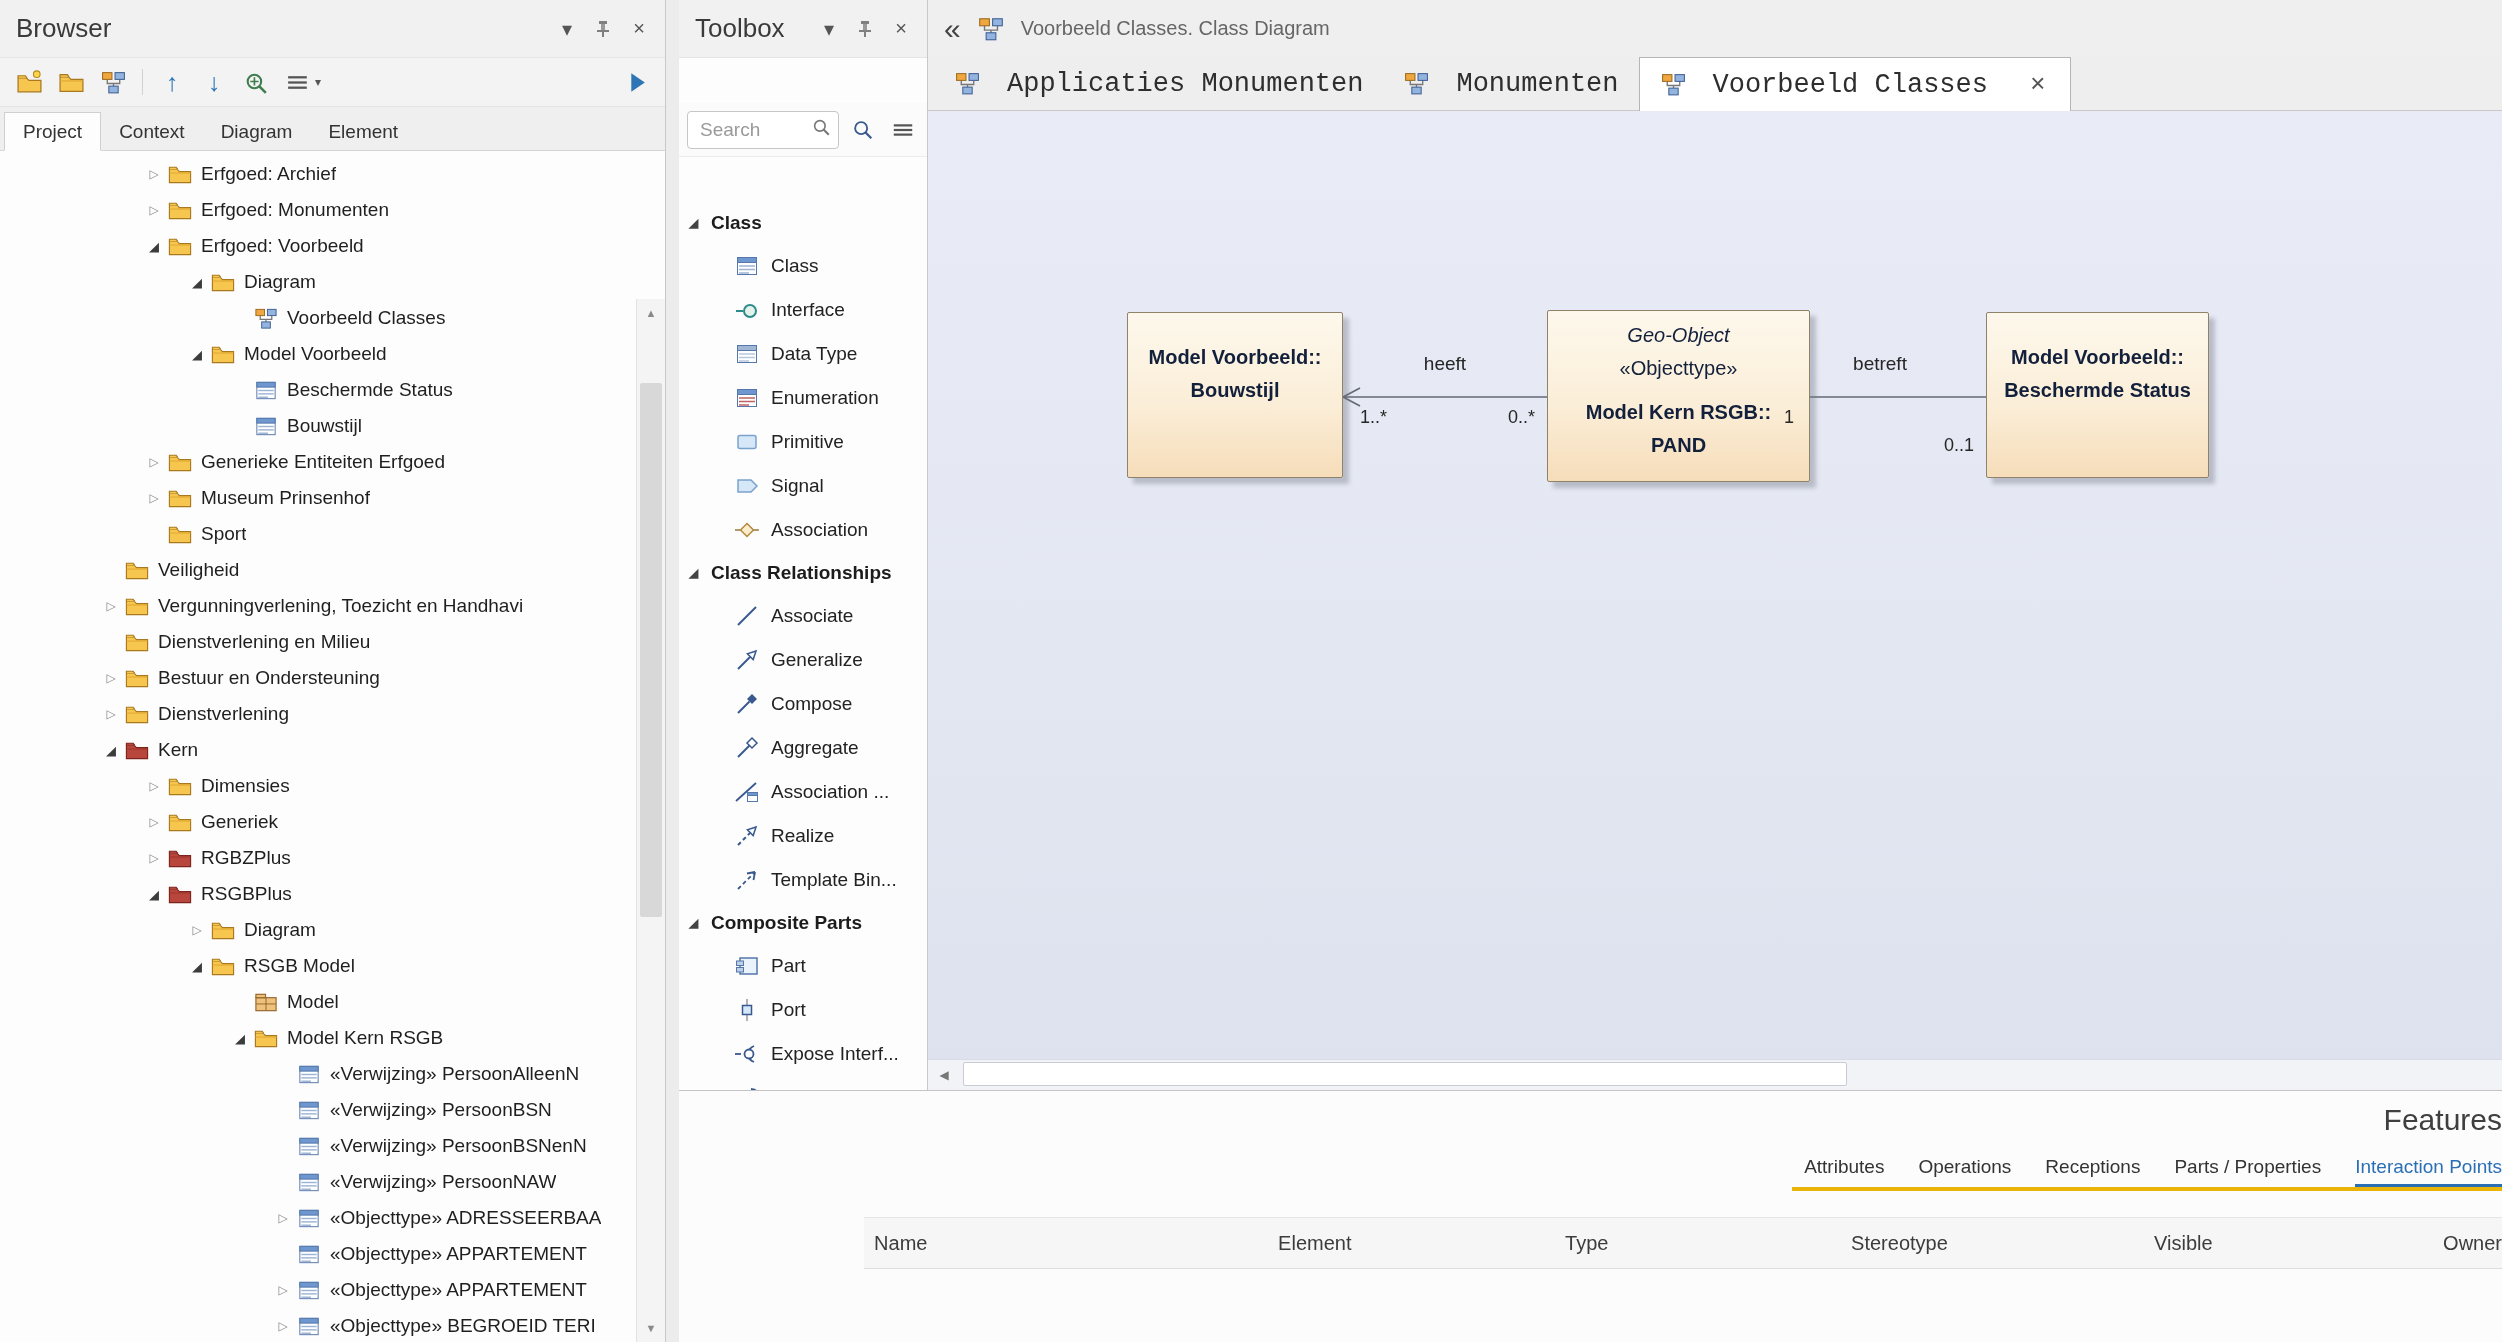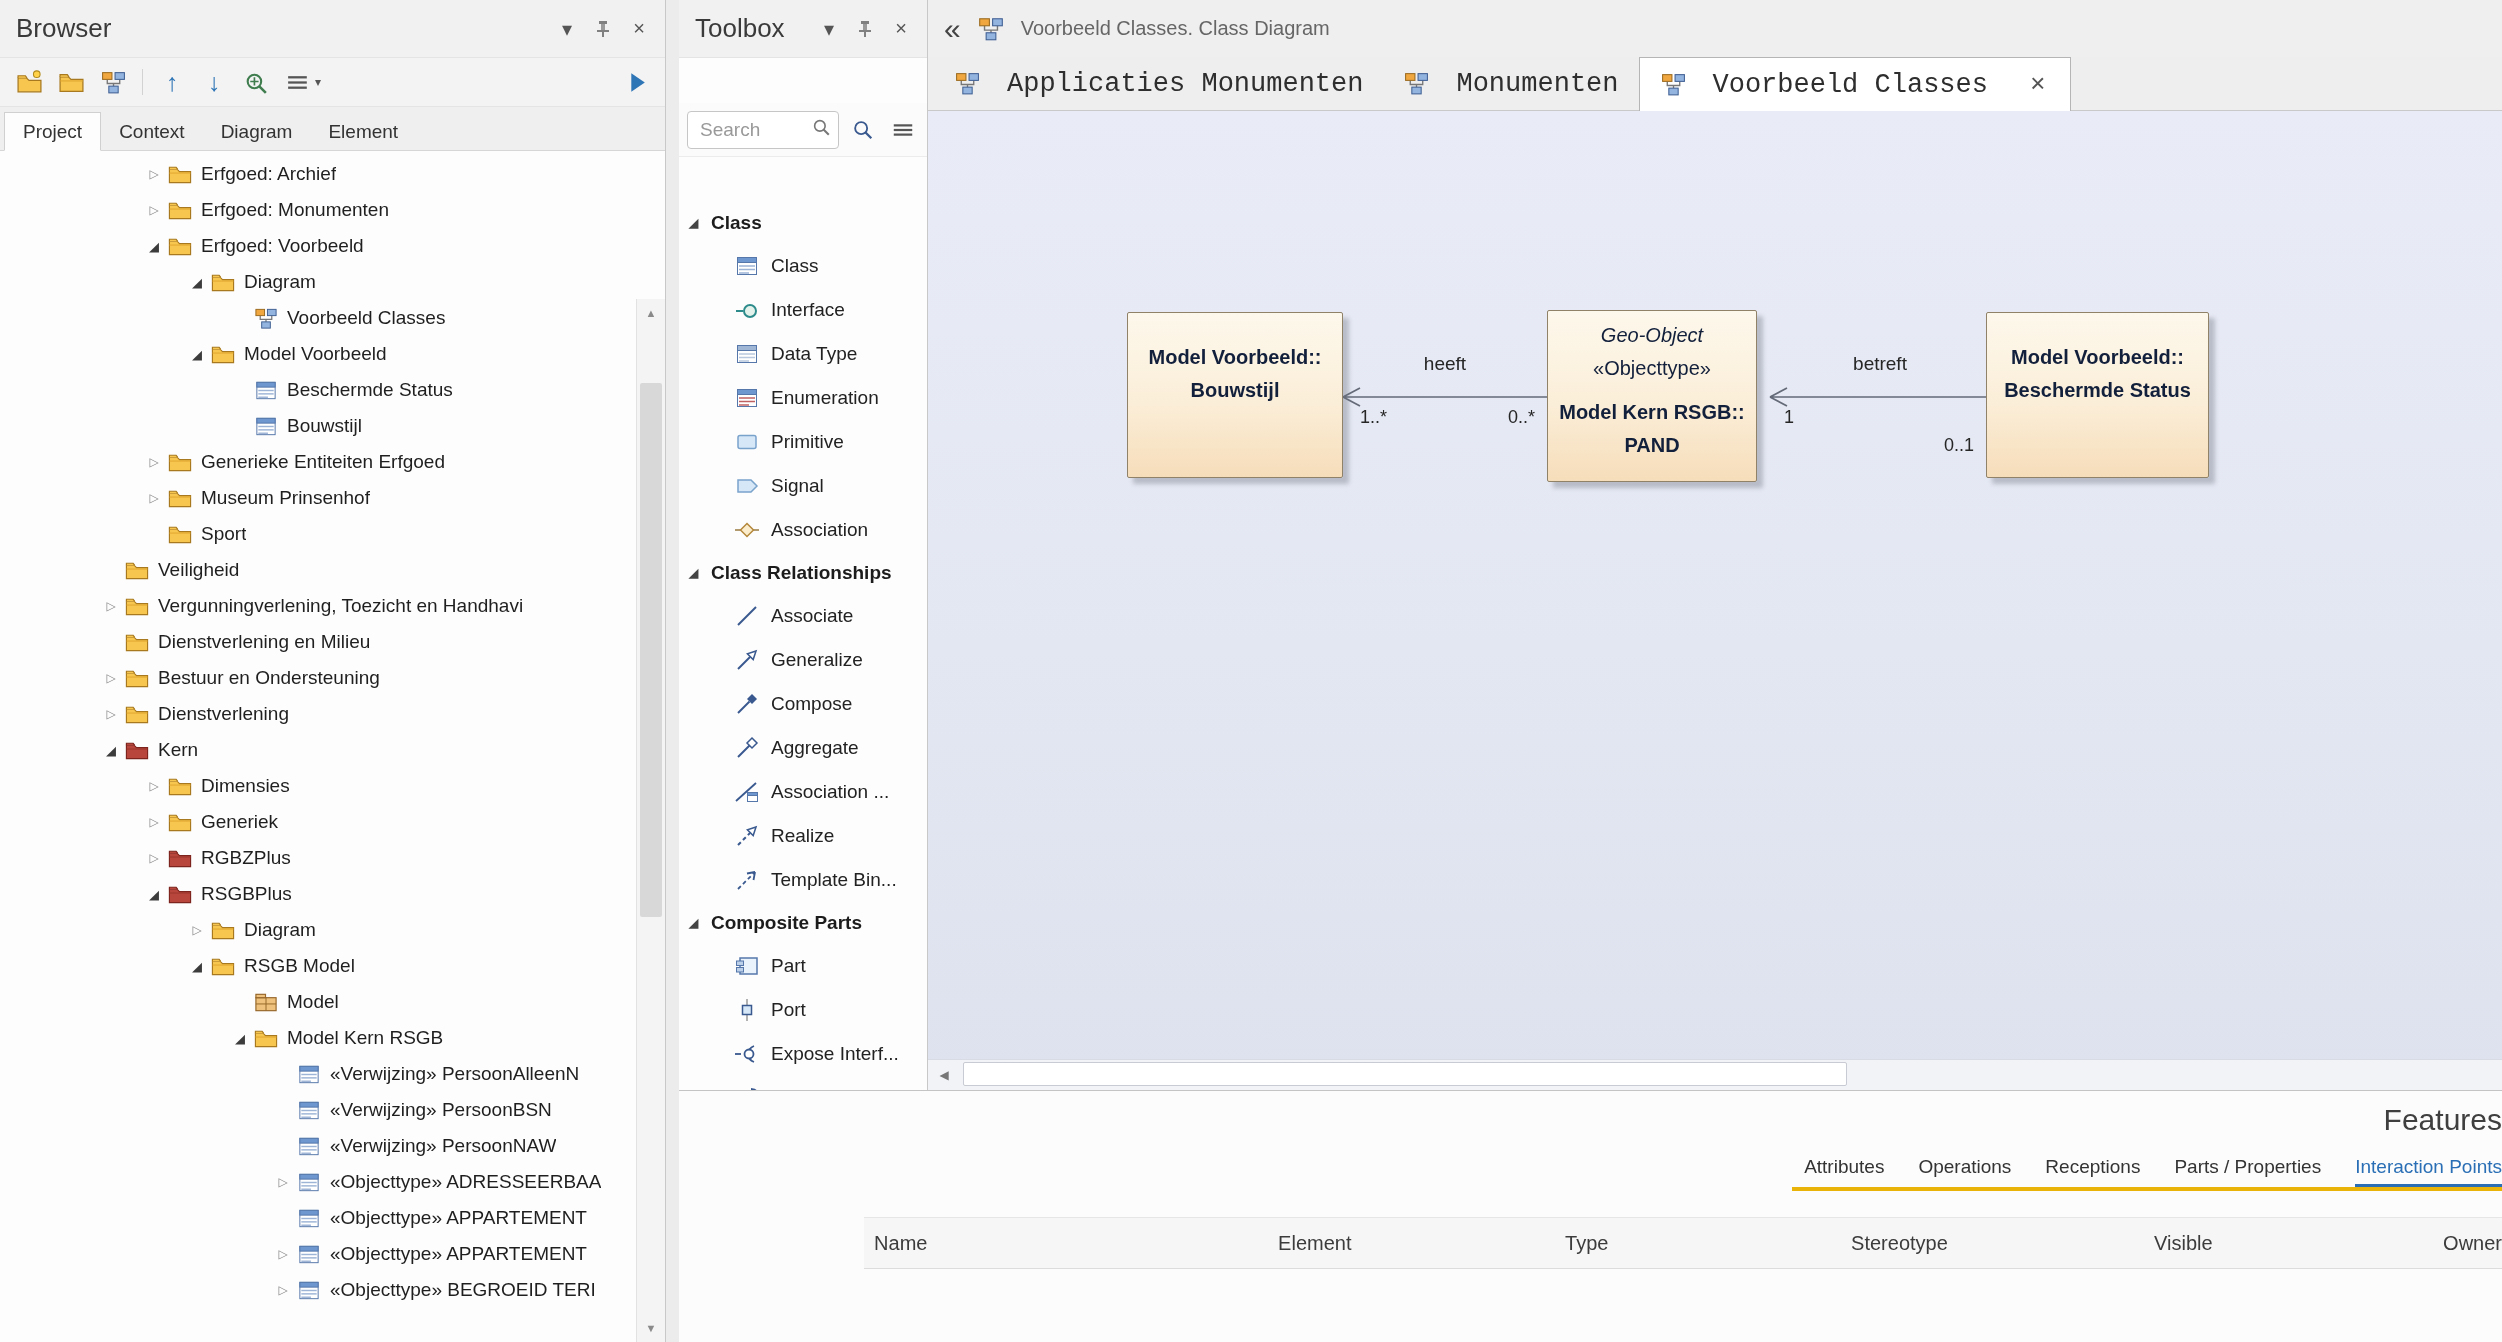--- a/index.html
+++ b/index.html
@@ -534,20 +534,33 @@
                 <rect x="3.5" y="4.5" width="19" height="17" fill="#fff" stroke="#5577aa"></rect>
                 <rect x="3.5" y="4.5" width="19" height="5" fill="#6f97cf" stroke="#5577aa"></rect>
                 <line x1="5" y1="13" x2="21" y2="13" stroke="#9db4d6" stroke-width="1.5"></line>
                 <line x1="5" y1="16.5" x2="21" y2="16.5" stroke="#9db4d6" stroke-width="1.5"></line>
                 <line x1="5" y1="20" x2="15" y2="20" stroke="#9db4d6" stroke-width="1.5"></line>
               </svg>
             </span>
             <span class="tree-label">«Verwijzing» PersoonBSN</span>
           </div>
 
+          <div class="tree-row" style="padding-left: 270px;">
+            <span class="expander"></span>
+            <span class="tree-icon">
+              <svg viewBox="0 0 26 26">
+                <rect x="3.5" y="4.5" width="19" height="17" fill="#fff" stroke="#5577aa"></rect>
+                <rect x="3.5" y="4.5" width="19" height="5" fill="#6f97cf" stroke="#5577aa"></rect>
+                <line x1="5" y1="13" x2="21" y2="13" stroke="#9db4d6" stroke-width="1.5"></line>
+                <line x1="5" y1="16.5" x2="21" y2="16.5" stroke="#9db4d6" stroke-width="1.5"></line>
+                <line x1="5" y1="20" x2="15" y2="20" stroke="#9db4d6" stroke-width="1.5"></line>
+              </svg>
+            </span>
+            <span class="tree-label">«Verwijzing» PersoonBSNenN</span>
+          </div>
 
           <div class="tree-row" style="padding-left: 270px;">
             <span class="expander"></span>
             <span class="tree-icon">
               <svg viewBox="0 0 26 26">
                 <rect x="3.5" y="4.5" width="19" height="17" fill="#fff" stroke="#5577aa"></rect>
                 <rect x="3.5" y="4.5" width="19" height="5" fill="#6f97cf" stroke="#5577aa"></rect>
                 <line x1="5" y1="13" x2="21" y2="13" stroke="#9db4d6" stroke-width="1.5"></line>
                 <line x1="5" y1="16.5" x2="21" y2="16.5" stroke="#9db4d6" stroke-width="1.5"></line>
                 <line x1="5" y1="20" x2="15" y2="20" stroke="#9db4d6" stroke-width="1.5"></line>
@@ -931,21 +944,21 @@
               <path d="M 415 286 L 619 286 M 415 286 L 432 277 M 415 286 L 432 295" class="conn-path"></path>
               <path d="M 842 286 L 1058 286 M 842 286 L 859 277 M 842 286 L 859 295" class="conn-path"></path>
             </svg>
           <div id="nodes">
 
               <div class="node" style="left: 199px; top: 201px; width: 216px; height: 166px; padding-top: 28px;">
                 <div class="node-line b">Model Voorbeeld::</div>
                 <div class="node-line b">Bouwstijl</div>
               </div>
 
-              <div class="node" style="left: 619px; top: 199px; width: 210px; height: 172px; padding-top: 8px;">
+              <div class="node" style="left: 619px; top: 199px; width: 263px; height: 172px; padding-top: 8px;">
                 <div class="node-line i">Geo-Object</div>
                 <div class="node-line">«Objecttype»</div>
                 <div class="node-line b gap">Model Kern RSGB::</div>
                 <div class="node-line b">PAND</div>
               </div>
 
               <div class="node" style="left: 1058px; top: 201px; width: 223px; height: 166px; padding-top: 28px;">
                 <div class="node-line b">Model Voorbeeld::</div>
                 <div class="node-line b">Beschermde Status</div>
               </div>

